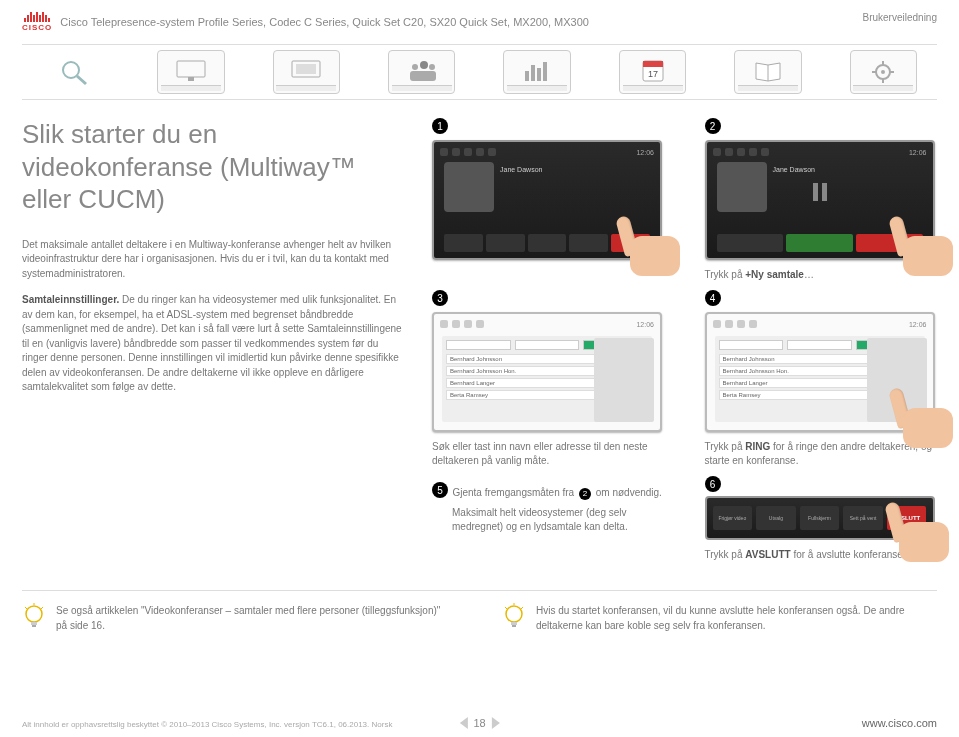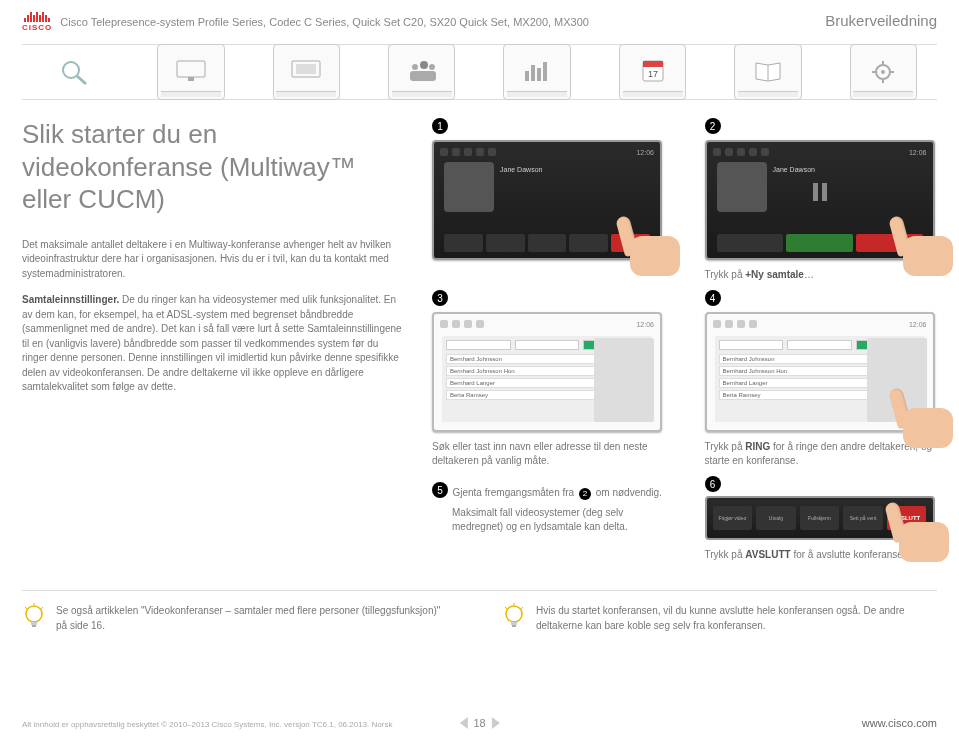--- a/index.html
+++ b/index.html
@@ -5,23 +5,23 @@
   * { box-sizing: border-box; margin: 0; padding: 0; }
   body { font-family: Arial, Helvetica, sans-serif; background: #fff; color: #666; width: 959px; }
   .page { width: 959px; height: 737px; position: relative; padding: 12px 22px 0 22px; }
   .header { display: flex; align-items: flex-start; justify-content: space-between; height: 28px; }
   .logo-group { display: flex; align-items: center; gap: 8px; }
   .cisco-logo { display:flex; flex-direction:column; align-items:center; color:#d33; }
   .cisco-bars { display:flex; gap:1px; height:10px; align-items:flex-end; margin-bottom:1px;}
   .cisco-bars span { width:2px; background:#d33; }
   .cisco-text { font-size:8px; font-weight:bold; letter-spacing:1px; color:#d33;}
   .prod-line { font-size: 11px; color:#888; }
-  .guide-label { font-size: 15px; color:#888; }
+  .guide-label { font-size: 10px; color:#888; }
   .nav-row { margin-top: 4px; height: 56px; display:flex; align-items:center; gap: 48px; border-top:1px solid #ddd; border-bottom:1px solid #ddd; padding: 6px 20px; }
-  .nav-icon { width: 70px; height: 56px; border:1px solid #ccc; border-radius:4px; display:flex; align-items:center; justify-content:center; position:relative; background:#fafafa;}
+  .nav-icon { width: 70px; height: 44px; border:1px solid #ccc; border-radius:4px; display:flex; align-items:center; justify-content:center; position:relative; background:#fafafa;}
   .nav-icon svg { width: 40px; height: 30px; }
   .nav-icon .pedestal { position:absolute; bottom:2px; width:60px; height:6px; background:#eee; border-top:1px solid #ccc;}
   .content { display:flex; gap: 30px; margin-top: 18px; justify-content: center; }
   .left-col { width: 380px; }
   .title { font-size: 26px; font-weight: 300; color:#888; line-height:1.25; margin-bottom: 22px; }
   .para { font-size: 10px; color:#777; line-height:1.45; margin-bottom: 12px; }
   .bold-inline { font-weight:bold; color:#555; }
   .right-col { flex:1; display:grid; grid-template-columns: 1fr 1fr; gap: 8px 40px; }
   .step { }
   .step-num { display:inline-flex; width:16px; height:16px; border-radius:50%; background:#000; color:#fff; font-size:10px; align-items:center; justify-content:center; margin-bottom:4px; vertical-align:middle;}
@@ -305,21 +305,21 @@
             </div>
         </div>
         <div class="caption"><span>Trykk på </span><b>RING</b><span> for å ringe den andre deltakeren, og starte en konferanse.</span></div>
       </div>
 
       <div class="step" style="padding-top:6px;">
         <span class="step-num">5</span>
         <span class="caption" style="display:inline">
           <span>Gjenta fremgangsmåten fra </span><span class="step-num-inline">2</span><span> om nødvendig.</span>
         </span>
-        <div class="caption" style="margin-left:20px; margin-top:4px;">Maksimalt fall videosystemer (deg selv medregnet) og en lydsamtale kan delta.</div>
+        <div class="caption" style="margin-left:20px; margin-top:4px;">Maksimalt helt videosystemer (deg selv medregnet) og en lydsamtale kan delta.</div>
       </div>
 
       <div class="step">
         <span class="step-num">6</span>
         <div class="action-bar-screen">
           <div class="ab-btn">
               <span>Frigjør video</span>
             </div>
           <div class="ab-btn">
               <span>Utvalg</span>

